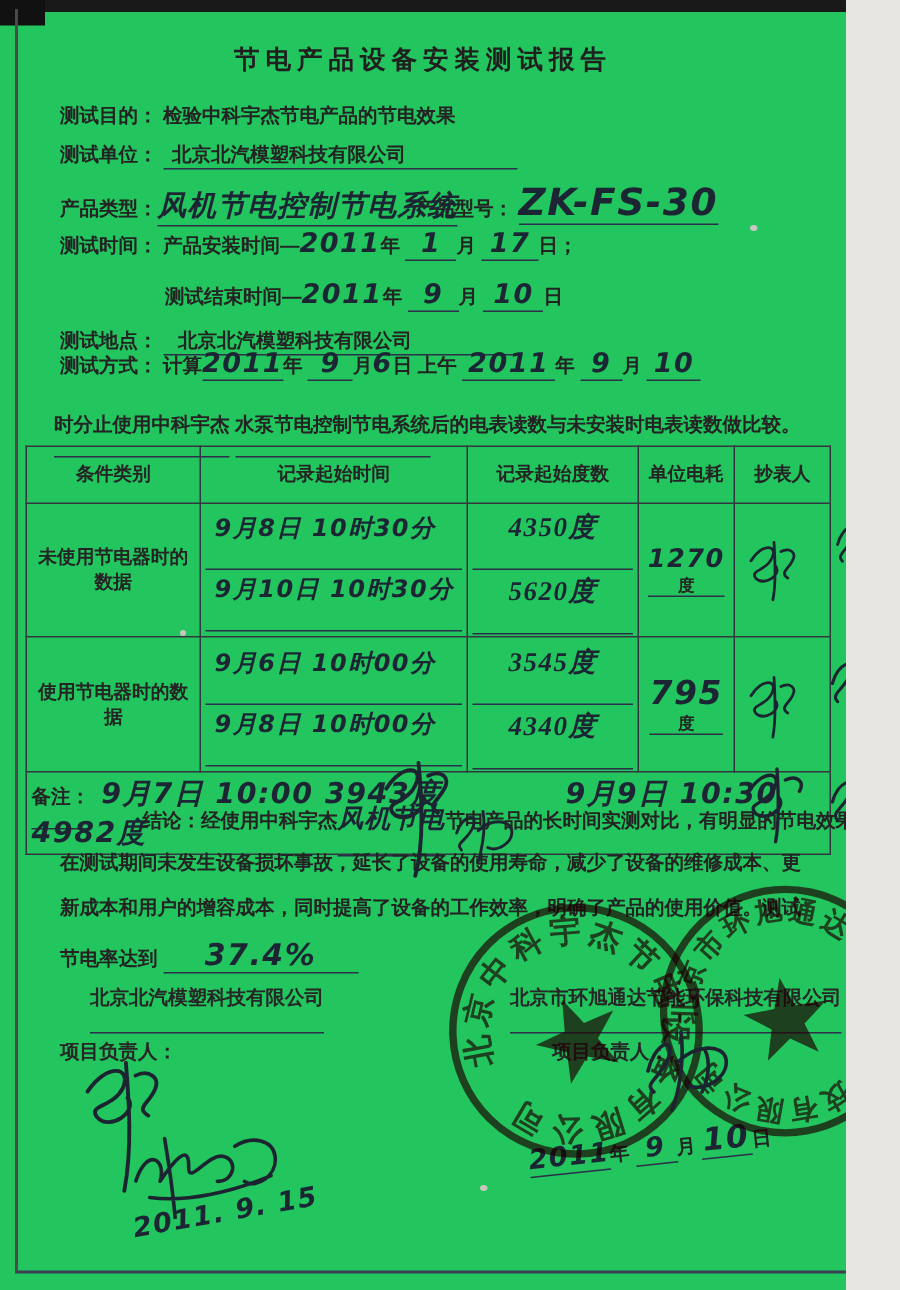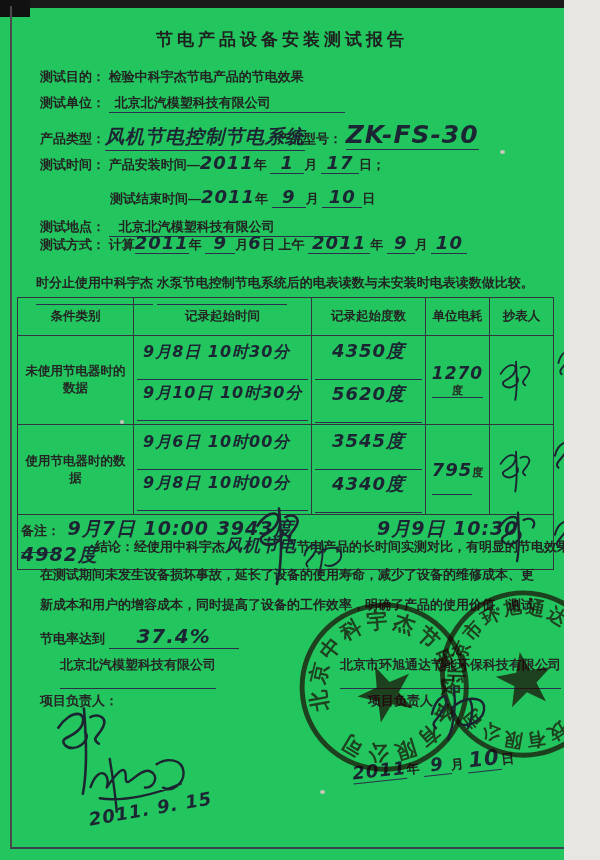--- a/index.html
+++ b/index.html
@@ -15,21 +15,21 @@
   .u{display:inline-block;border-bottom:1.6px solid #2b2f49;text-align:center;}
   .ul-txt{border-bottom:1.6px solid #2b2f49;padding-bottom:14px;}
   .hw{font-family:"DejaVu Sans",sans-serif;font-style:italic;font-weight:600;color:#1c2533;
       letter-spacing:1px;}
   .hw-big{font-size:18px;}
   .tbl{position:absolute;left:17px;top:297px;width:536px;border-collapse:collapse;table-layout:fixed;}
   .tbl td,.tbl th{border:1.6px solid #33363f;font-size:12.5px;font-weight:bold;color:#242424;
       padding:1px 3px;vertical-align:middle;}
   .tbl th{text-align:center;}
   .cell-hw{display:block;font-size:16px;text-align:left;padding-left:6px;line-height:26px;}
-  .reading{display:block;font-size:18px;text-align:center;line-height:28px;}
+  .reading{display:block;font-size:18px;text-align:center;line-height:28px;font-family:Liberation Serif, serif;}
   .note-row td{border-top:1.6px solid #33363f;}
   .sig{position:absolute;pointer-events:none;}
   .sig svg, .sig-inline svg{display:block;}
   .sigpath{stroke:#1b2430;fill:none;stroke-width:2.4px;stroke-linecap:round;stroke-linejoin:round;}
   .stamp{position:absolute;mix-blend-mode:multiply;opacity:.88;}
   .concl{position:absolute;left:40px;font-size:13px;font-weight:bold;white-space:nowrap;color:#232323;}
   .company{position:absolute;font-size:13px;font-weight:bold;white-space:nowrap;}
   .rot-n10{transform:rotate(-10deg);}
   .rot-n6{transform:rotate(-6deg);}
   .speck{position:absolute;background:#c9c6bf;border-radius:50%;}
@@ -129,21 +129,21 @@
     <tr style="height:90px">
       <td style="text-align:center">使用节电器时的数据</td>
       <td>
         <span class="cell-hw hw ul-txt">9月6日 10时00分</span>
         <span class="cell-hw hw ul-txt">9月8日 10时00分</span>
       </td>
       <td>
         <span class="reading hw ul-txt">3545度</span>
         <span class="reading hw ul-txt">4340度</span>
       </td>
-      <td style="text-align:center"><span class="hw ul-txt" style="font-size:18px">795</span><span style="font-size:11px">度</span></td>
+      <td style="text-align:center"><span class="hw ul-txt" style="font-size:22px">795</span><span style="font-size:11px">度</span></td>
       <td style="text-align:center">
         <span class="sig-inline"><svg width="46" height="50" viewBox="0 0 60 60">
                 <path class="sigpath" d="M10,22 C20,6 34,8 28,20 C23,31 9,30 14,37 C21,45 38,34 31,26 M36,14 C44,10 50,15 46,22 C42,30 35,32 42,37 M30,6 C31,22 32,42 29,58"></path>
               </svg></span>
       </td>
     </tr>
     <tr class="note-row" style="height:40px">
       <td colspan="5" style="vertical-align:top">
         <span class="ul-txt" style="font-size:13px">备注：</span>
         <span class="hw" style="font-size:19px;margin-left:4px">9月7日 10:00 3943度</span>

